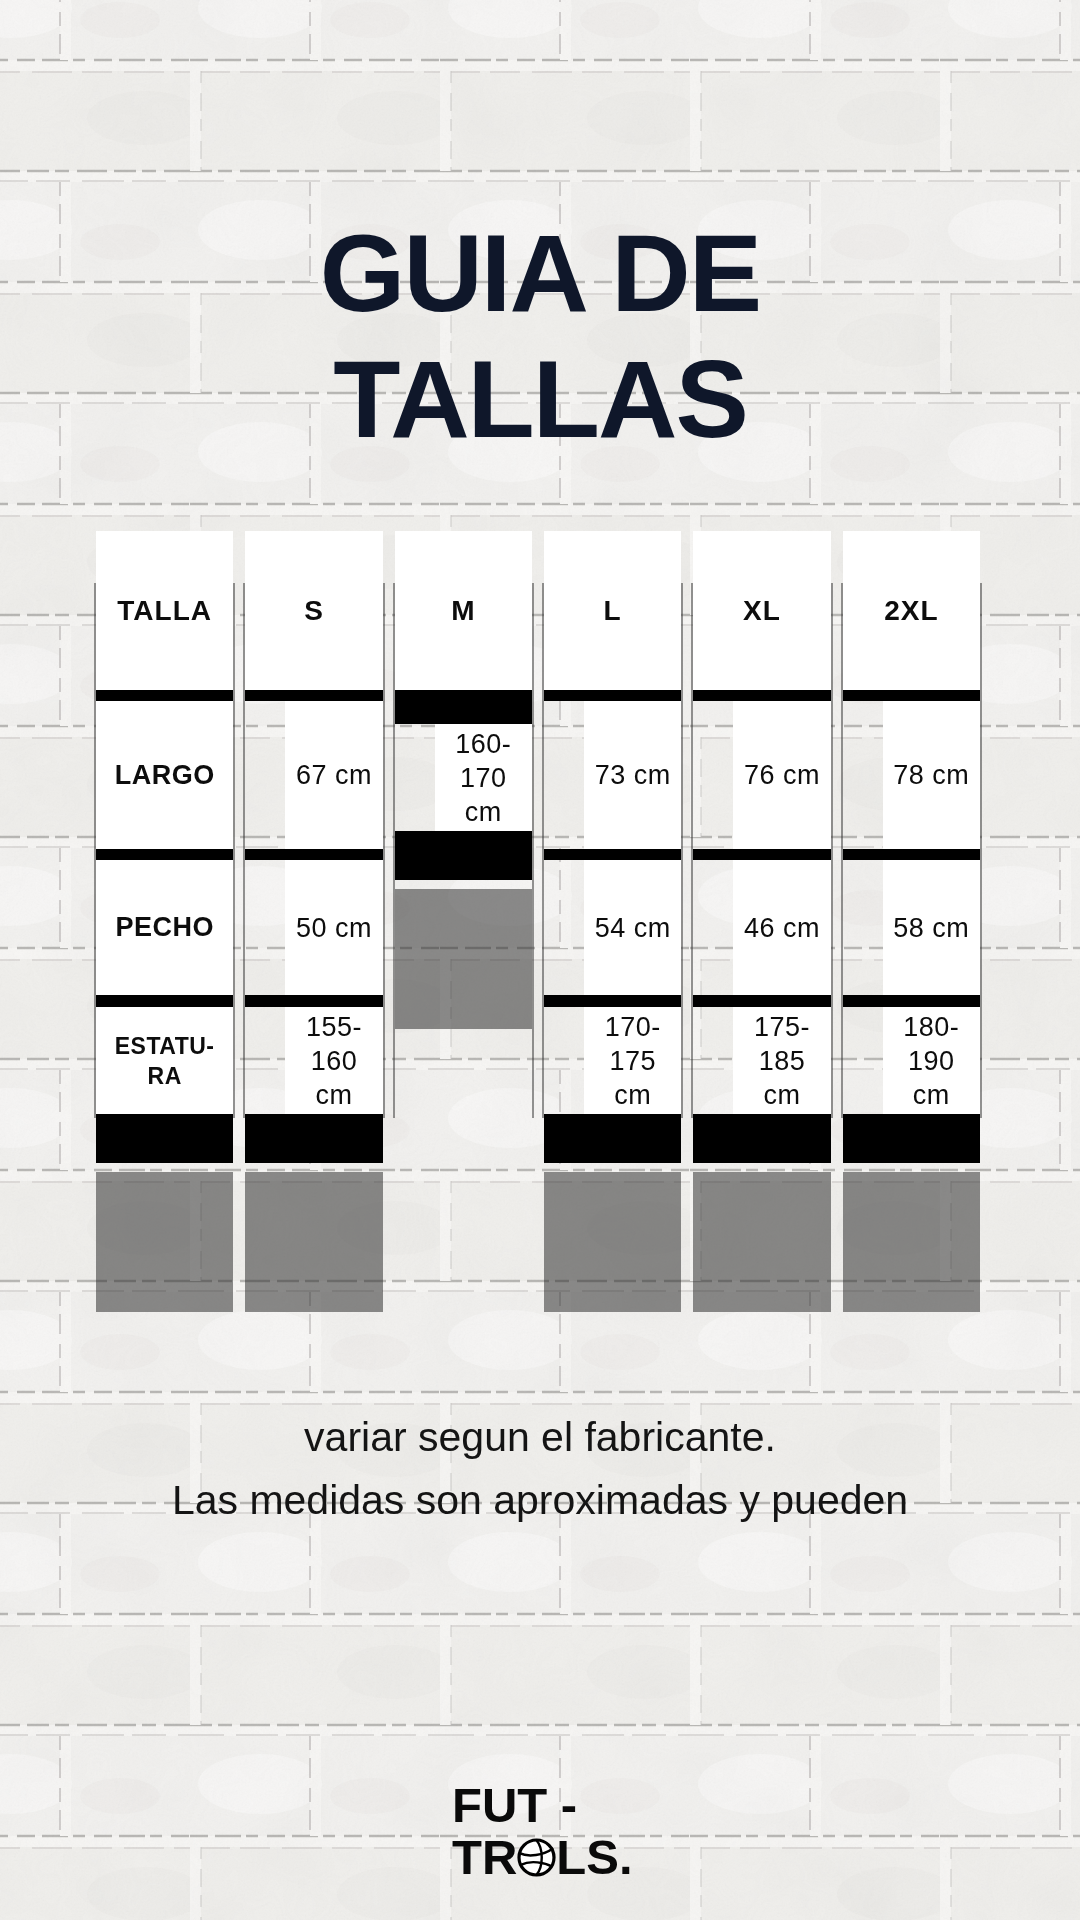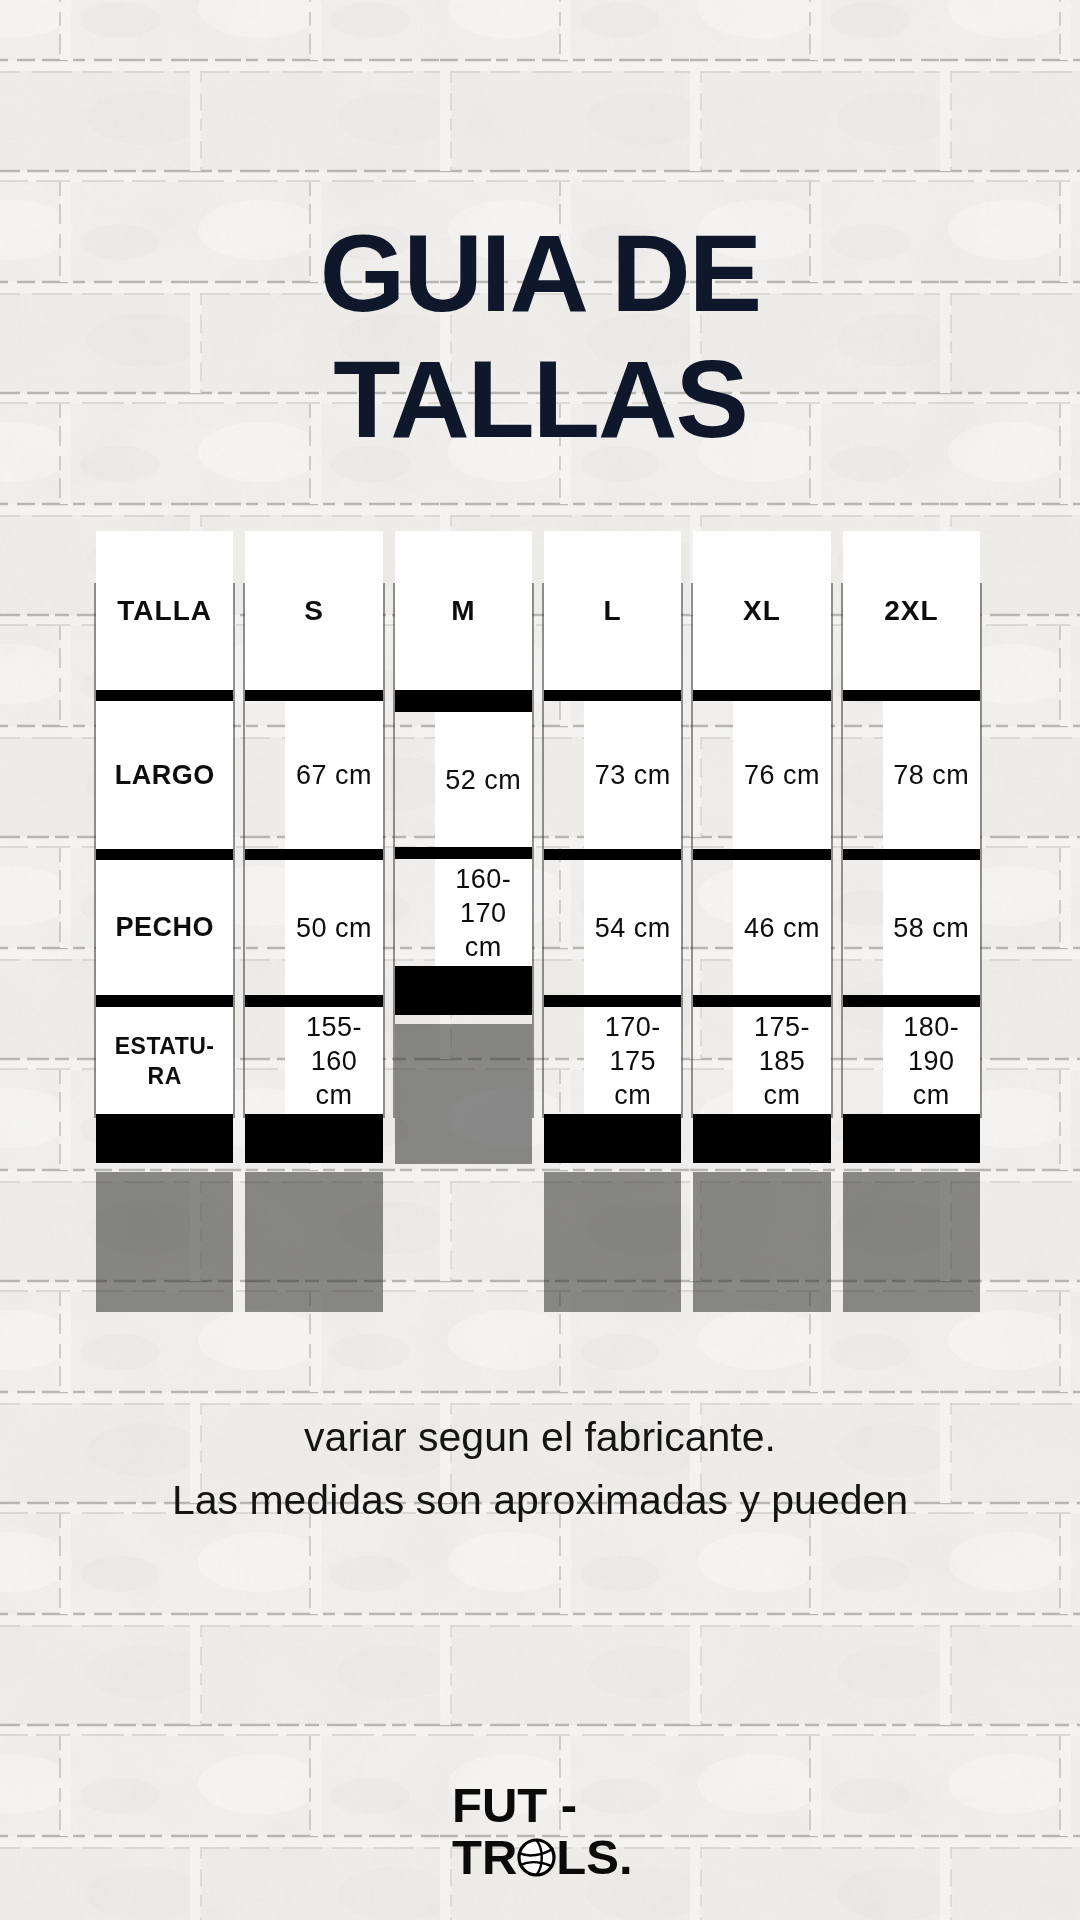--- a/index.html
+++ b/index.html
@@ -141,21 +141,20 @@
     <div class="gapline"></div>
     <div class="gray"></div>
   </div>
 
   <div class="col">
     <div class="vl vl-l"></div>
     <div class="vl vl-r"></div>
     <div class="cell h">M</div>
     <div class="s1"></div>
     <div class="s2"></div>
-    <div class="cell r2 val">52 cm</div>
     <div class="s3"></div>
     <div class="cell r3 val">160-170
 cm</div>
     <div class="band"></div>
     <div class="gapline"></div>
     <div class="gray"></div>
   </div>
 
   <div class="col">
     <div class="vl vl-l"></div>

